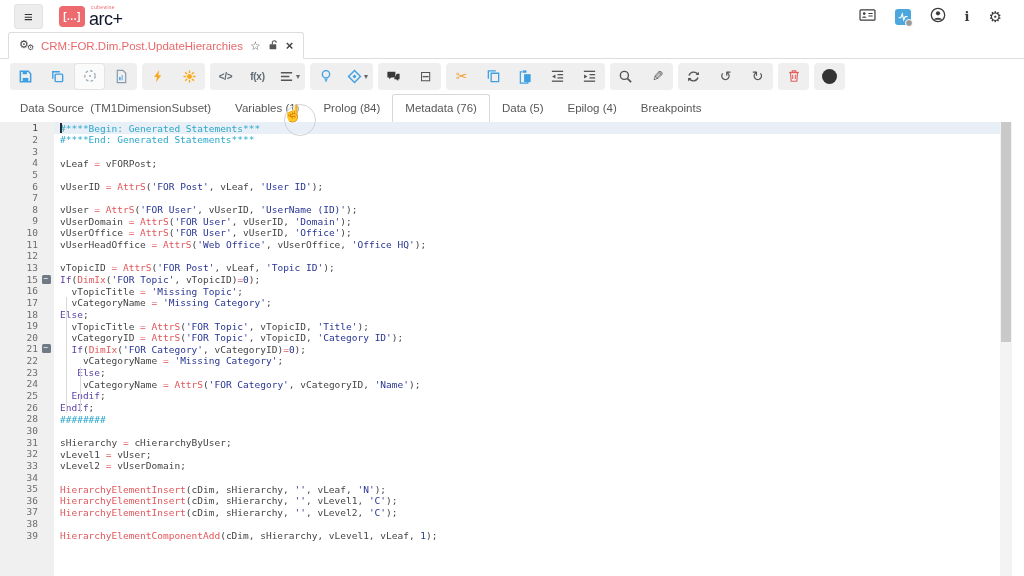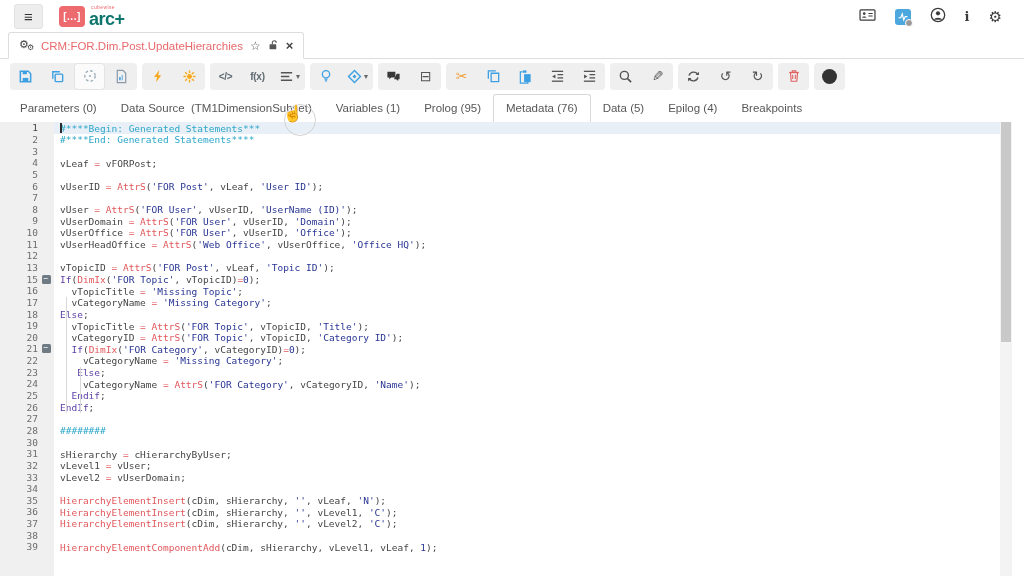--- a/index.html
+++ b/index.html
@@ -11,21 +11,21 @@
   
   .topbar{height:33px;display:flex;align-items:center;position:relative;background:#fff;}
   .hamburger{margin-left:14px;width:27px;height:23px;background:#ededed;border:1px solid #e2e2e2;
     border-radius:3px;display:flex;align-items:center;justify-content:center;
     font-size:15px;color:#333;cursor:pointer;line-height:1;}
   .brand{display:flex;align-items:center;margin-left:16px;gap:4px;}
   .brand-icon{width:26px;height:21px;background:#ed6a6e;border-radius:4px;color:#fff;
     font-weight:bold;font-size:10px;display:flex;align-items:center;justify-content:center;letter-spacing:.5px;}
   .brand-text{display:flex;flex-direction:column;line-height:1;}
   .brand-small{font-size:5px;color:#ed6a6e;letter-spacing:.4px;margin-left:2px;}
-  .brand-name{font-size:18px;font-weight:bold;color:#0f766e;letter-spacing:-.5px;}
+  .brand-name{font-size:18px;font-weight:normal;color:#0f172a;letter-spacing:-.5px;}
   .top-icons{position:absolute;right:22px;top:0;height:33px;display:flex;align-items:center;gap:19px;color:#3c3c3c;}
   .top-icons>div{display:flex;align-items:center;justify-content:center;cursor:pointer;}
   .activity-chip{width:16px;height:16px;background:#4ba7dd;border-radius:3px;position:relative;
     display:flex;align-items:center;justify-content:center;}
   .activity-chip .dot{position:absolute;right:-2px;bottom:-2px;width:6px;height:6px;border-radius:50%;background:#9a9a9a;border:1px solid #fff;}
   .info-glyph{font-family:"DejaVu Serif",serif;font-weight:bold;font-size:13px;}
   .gear-glyph{font-size:15px;}
   
   .tabstrip{height:25px;position:relative;border-bottom:1px solid #ddd;background:#fff;}
   .ptab{position:absolute;left:8px;bottom:-1px;height:25px;display:inline-flex;align-items:center;gap:7px;
@@ -358,24 +358,23 @@
       </div>
     </div>
     <div class="tgroup" data-name="toolbar-group">
       <div class="tbtn" data-name="help-button">
         <span data-name="help-icon" class="icon-help-badge" style="color: rgb(51, 51, 51); display: flex; align-items: center;">?</span>
       </div>
     </div>
   </div>
 
 <div class="navtabs" data-name="section-tabs">
-    <div class="navtab" data-name="tab-parameters">Parameters (0)</div>
     <div class="navtab" data-name="tab-data-source">Data Source  (TM1DimensionSubset)</div>
     <div class="navtab" data-name="tab-variables">Variables (1)</div>
-    <div class="navtab" data-name="tab-prolog">Prolog (95)</div>
+    <div class="navtab" data-name="tab-prolog">Prolog (84)</div>
     <div class="navtab active" data-name="tab-metadata">Metadata (76)</div>
     <div class="navtab" data-name="tab-data">Data (5)</div>
     <div class="navtab" data-name="tab-epilog">Epilog (4)</div>
     <div class="navtab" data-name="tab-breakpoints">Breakpoints</div>
   </div>
 
 <div class="editor" data-name="code-editor">
   <div class="caret-bar" data-name="text-caret"></div>
   <div class="indent-guide" style="left:66px;top:175px;height:116px;" data-name="indent-guide"></div>
   <div class="indent-guide" style="left:80px;top:245px;height:46px;" data-name="indent-guide"></div>
@@ -505,25 +504,20 @@
       <span class="num" data-name="line-number">25</span>
       <span class="foldcol" data-name="fold-column"></span>
       <span class="code" data-name="code-text"><span class="tk-p">  </span><span class="tk-k">Endif</span><span class="tk-p">;</span></span>
     </div>
     <div class="line" data-name="code-line">
       <span class="num" data-name="line-number">26</span>
       <span class="foldcol" data-name="fold-column"></span>
       <span class="code" data-name="code-text"><span class="tk-k">EndIf</span><span class="tk-p">;</span></span>
     </div>
     <div class="line" data-name="code-line">
-      <span class="num" data-name="line-number">27</span>
-      <span class="foldcol" data-name="fold-column"></span>
-      <span class="code" data-name="code-text"></span>
-    </div>
-    <div class="line" data-name="code-line">
       <span class="num" data-name="line-number">28</span>
       <span class="foldcol" data-name="fold-column"></span>
       <span class="code" data-name="code-text"><span class="tk-c">########</span></span>
     </div>
     <div class="line" data-name="code-line">
       <span class="num" data-name="line-number">30</span>
       <span class="foldcol" data-name="fold-column"></span>
       <span class="code" data-name="code-text"></span>
     </div>
     <div class="line" data-name="code-line">

